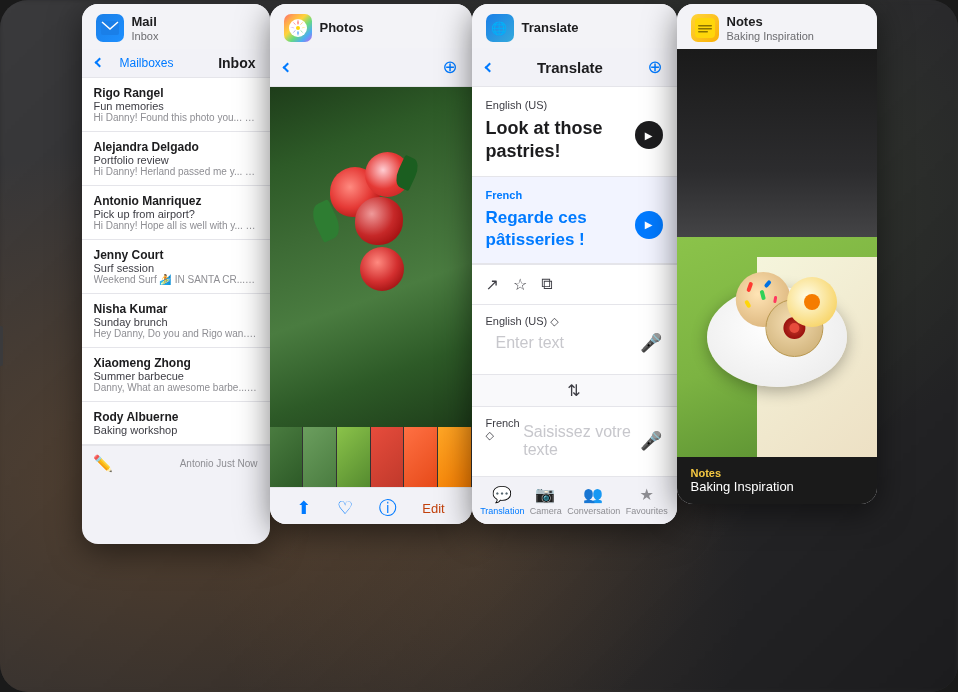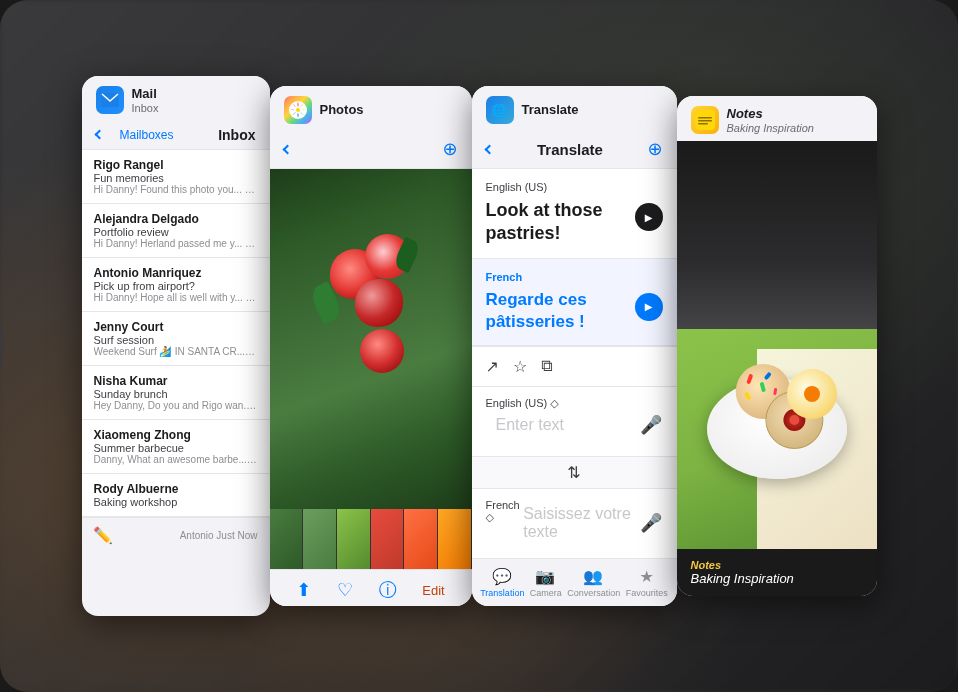--- a/index.html
+++ b/index.html
@@ -41,24 +41,24 @@
         radial-gradient(ellipse at 20% 70%, rgba(139, 90, 43, 0.4) 0%, transparent 50%),
         radial-gradient(ellipse at 70% 30%, rgba(80, 100, 60, 0.3) 0%, transparent 40%),
         radial-gradient(ellipse at 50% 80%, rgba(100, 80, 60, 0.3) 0%, transparent 40%);
     }
 
     
     .apps-container {
       position: absolute;
       inset: 0;
       display: flex;
-      align-items: center;
+      align-items: flex-start;
       justify-content: center;
       gap: 0;
-      padding: 32px 30px;
+      padding: 4px 30px;
     }
 
     
     .app-card {
       background: #f2f2f7;
       border-radius: 16px;
       overflow: hidden;
       position: relative;
       flex-shrink: 0;
       box-shadow: 0 8px 32px rgba(0,0,0,0.5);
@@ -327,21 +327,20 @@
       color: #007aff;
     }
 
     .translate-footer-icon.inactive { color: #8e8e93; }
     .translate-footer-label.inactive { color: #8e8e93; }
 
     
     .notes-card {
       width: 200px;
       height: 500px;
-      font-style: italic;
     }
 
     .notes-image {
       width: 100%;
       height: 420px;
       position: relative;
       overflow: hidden;
       background: #1a1a1a;
     }
 

